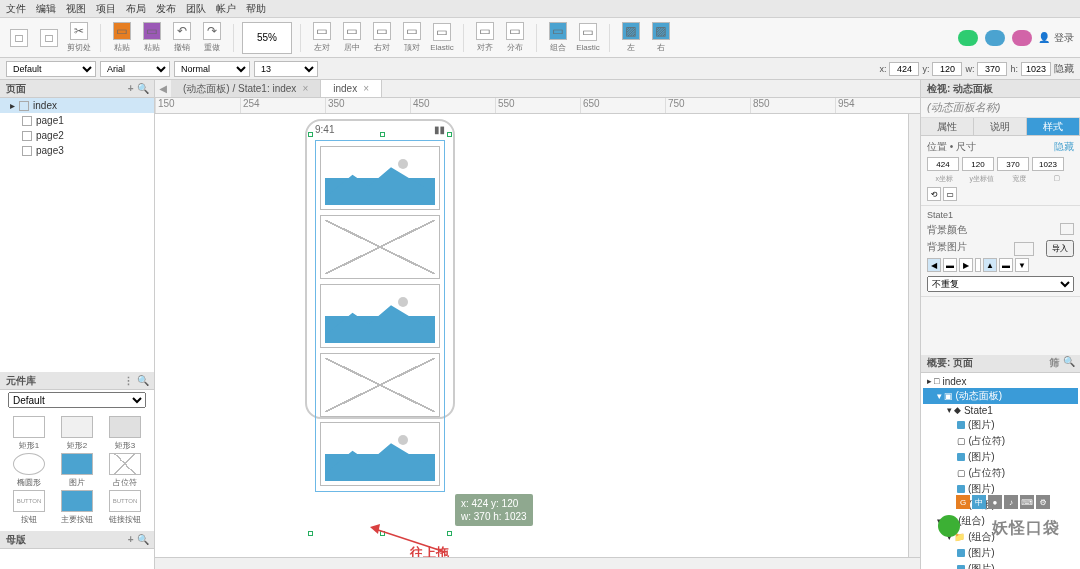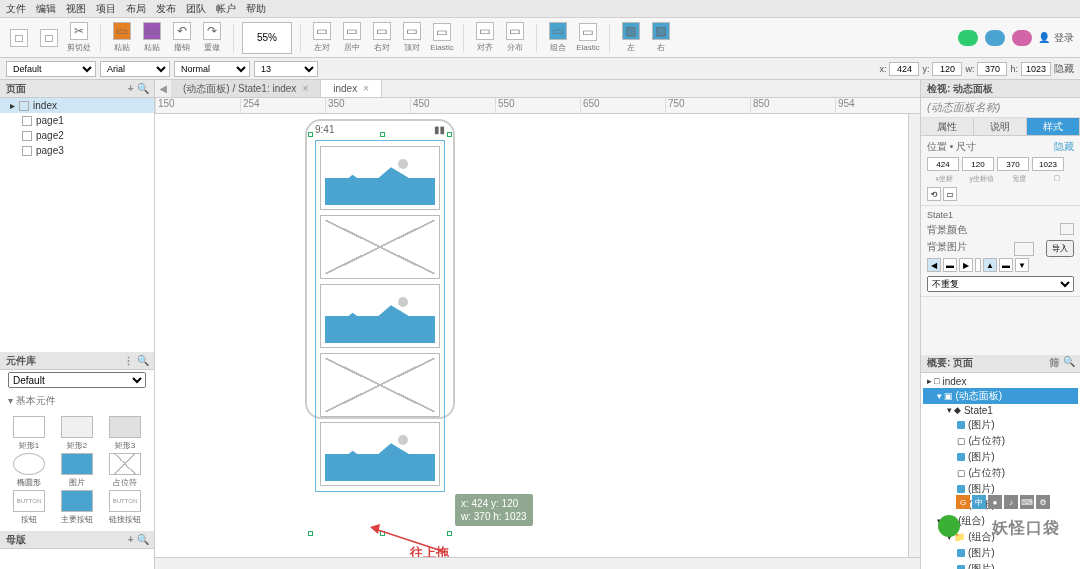--- a/index.html
+++ b/index.html
@@ -256,21 +256,20 @@
     </div>
     <div style="flex:1"></div>
     <div class="panel-hdr">
       <span>元件库</span>
       <div class="pctrl">
           <span>⋮</span>
           <span>🔍</span>
         </div>
     </div>
     <div class="lib-list"><select><option>Default</option></select></div>
-    <div class="lib-list" style="color:#777;padding-top:4px">▾ <span>基本元件</span></div>
     <div class="widgets">
       <div class="widget">
           <div class="wicon"></div>
           <div class="wlbl">矩形1</div>
         </div>
       <div class="widget">
           <div class="wicon" style="background:#f0f0f0"></div>
           <div class="wlbl">矩形2</div>
         </div>
       <div class="widget">

